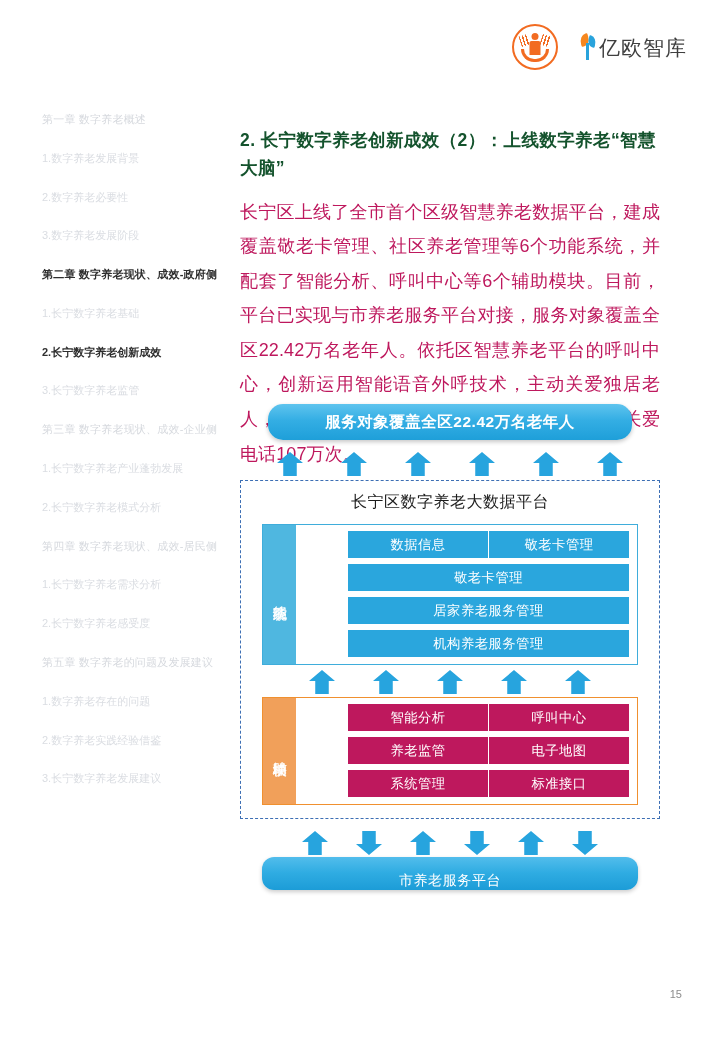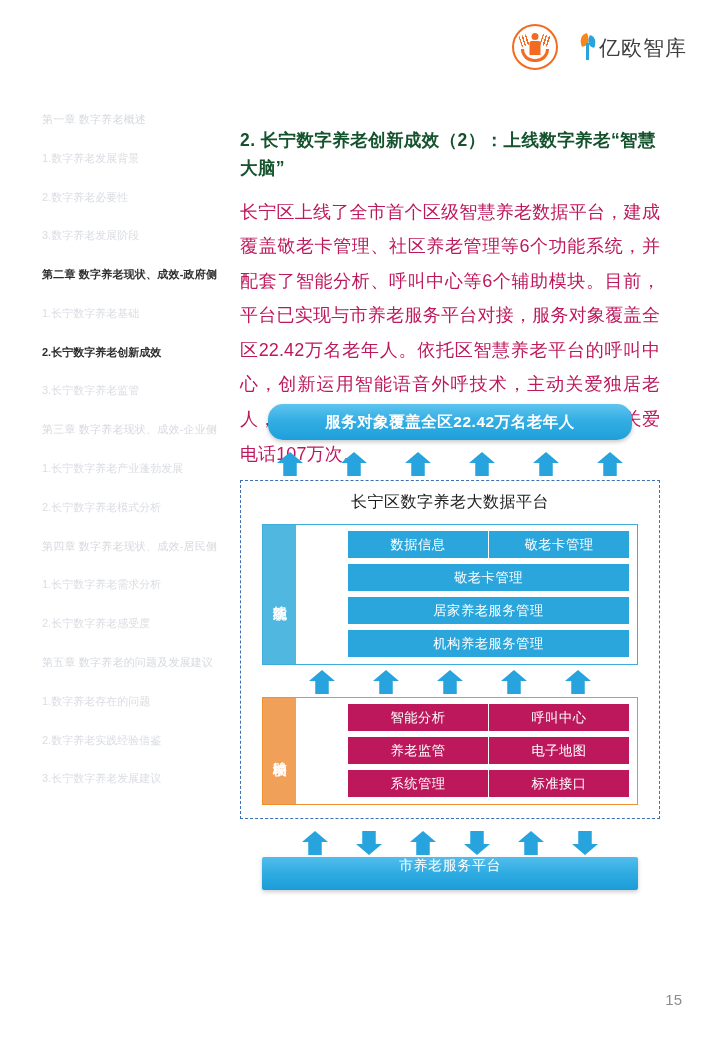--- a/index.html
+++ b/index.html
@@ -289,39 +289,39 @@
     padding: 5px 0 3px 0;
     display: flex;
     justify-content: center;
     gap: 38px;
   }
 
   .banner-bottom {
     width: 376px;
     margin: 0 auto;
     height: 33px;
-    border-radius: 2px;
+    border-radius: 12px;
     background: linear-gradient(180deg, #52BDEC 0%, #2FACE2 48%, #1C9CD7 100%);
     box-shadow: 0 2px 4px rgba(0,0,0,0.2);
     display: flex;
-    align-items: flex-start;
+    align-items: flex-end;
     justify-content: center;
   }
   .banner-bottom .banner-label {
     color: #ffffff;
     font-size: 14px;
     letter-spacing: 0.6px;
   }
 
   
   .page-number {
     position: absolute;
     right: 38px;
-    bottom: 32px;
-    font-size: 15px;
+    bottom: 40px;
+    font-size: 11px;
     color: #8C8C8C;
   }
 </style>
 </head>
 <body>
 
 <div class="page-header">
   <div class="brand-block">
     <div class="seal-logo">
       <div class="seal-rayL"></div>

